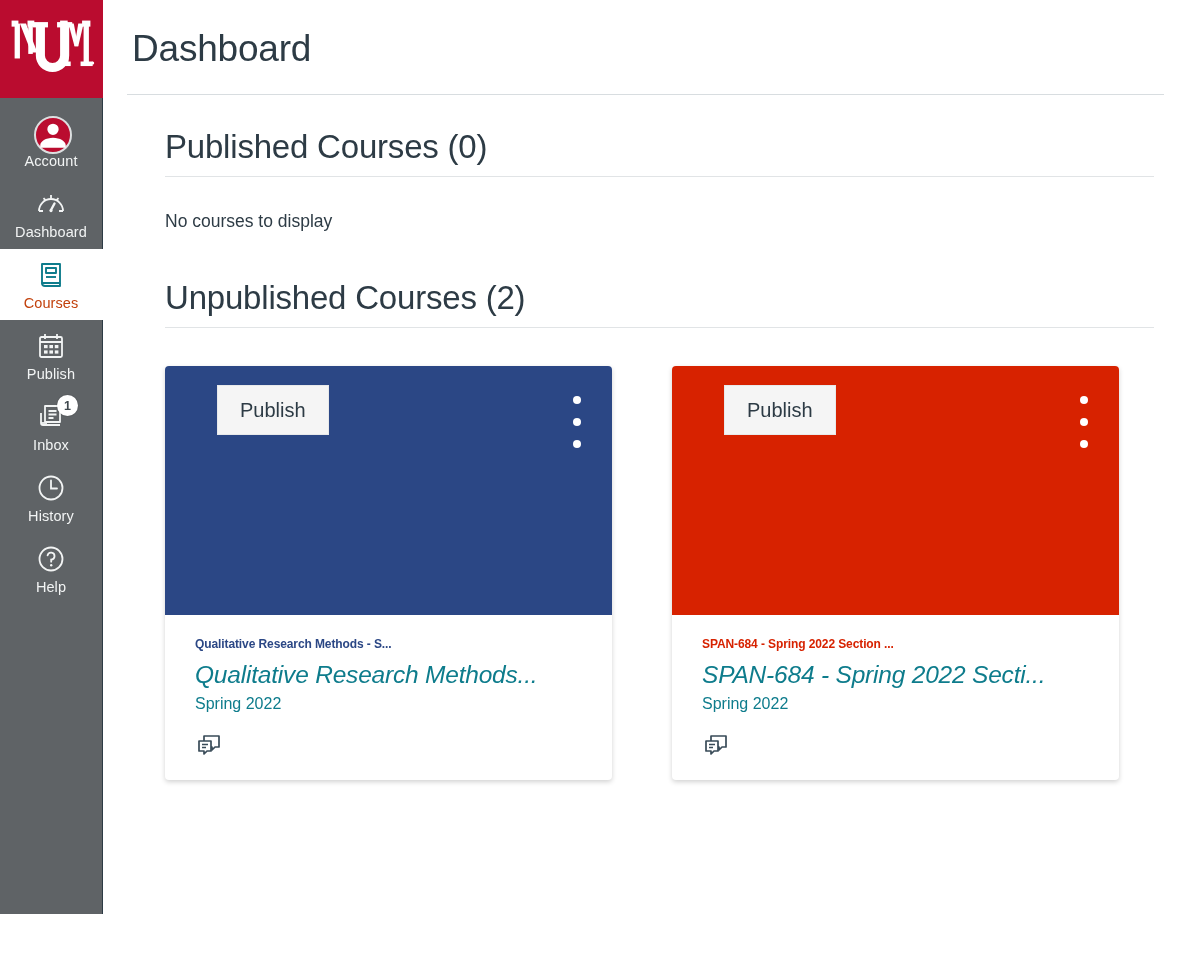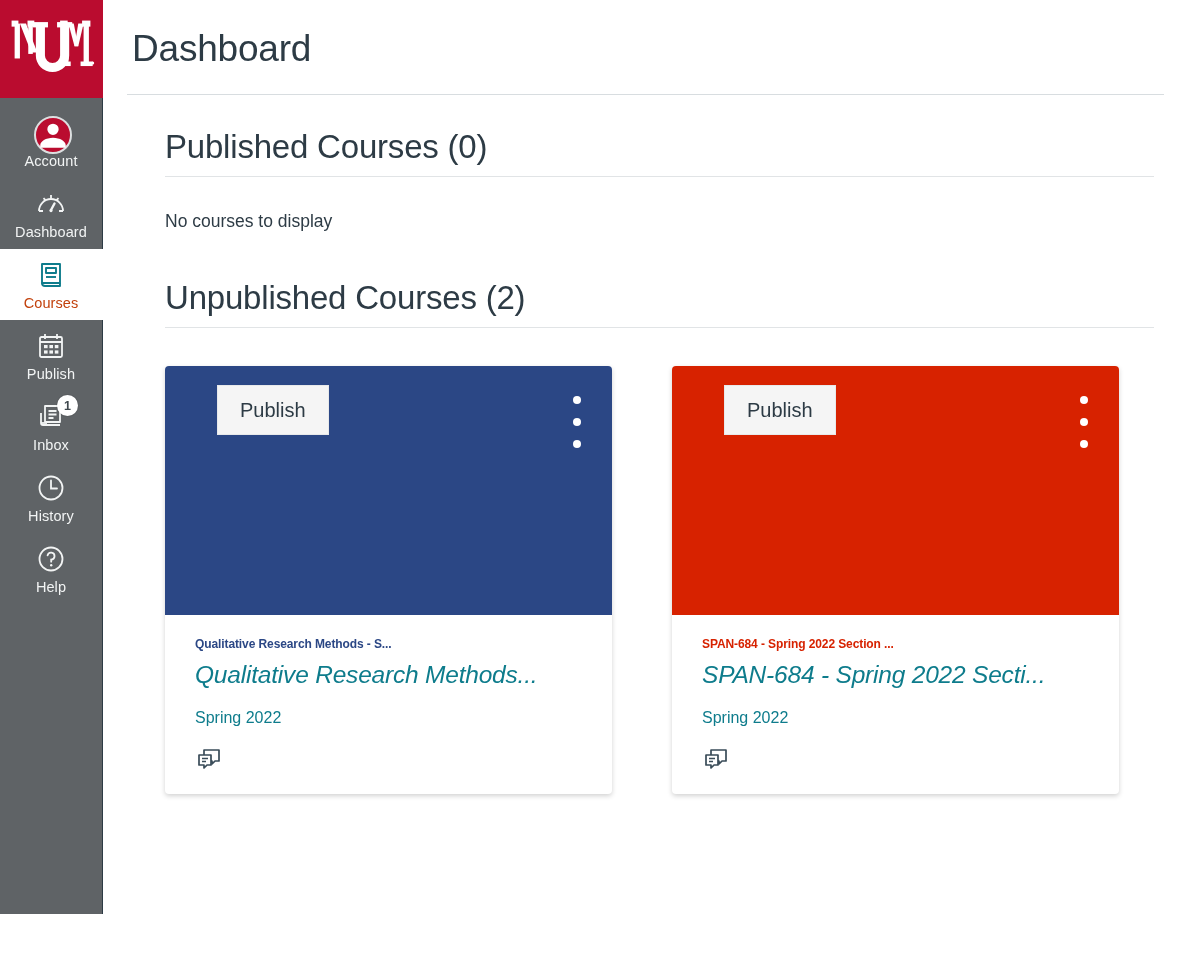--- a/index.html
+++ b/index.html
@@ -170,21 +170,21 @@
     letter-spacing: -.2px;
     cursor: pointer;
     display: block;
     text-decoration: none;
     font-style: italic;
   }
   .card-term {
     font-size: 16px;
     color: #0E7C8C;
     line-height: 22px;
-    margin-top: 16px;
+    margin-top: 2px;
   }
   .card-icons {
     margin-top: 17px;
     display: flex; align-items: center; gap: 14px;
   }
   .card-icons svg { width: 28px; height: 28px; display: block; cursor: pointer; }
 </style>
 </head>
 <body>
 

